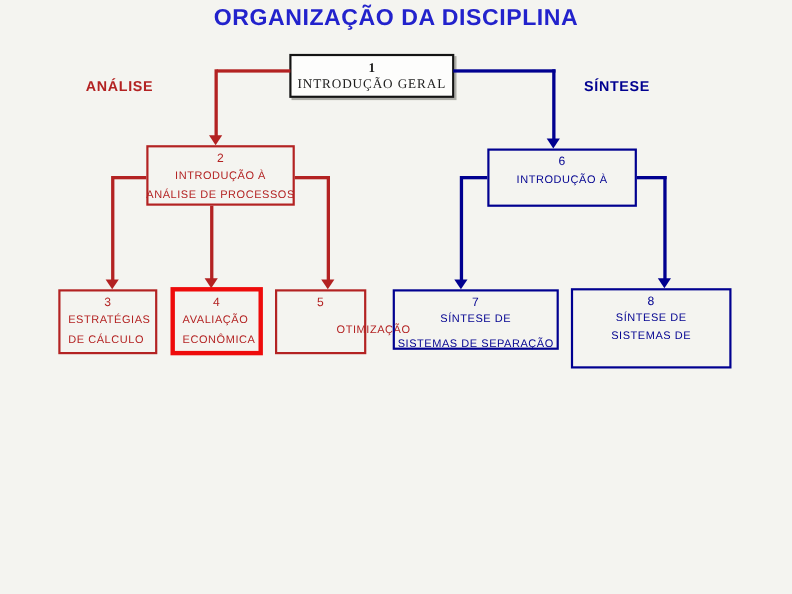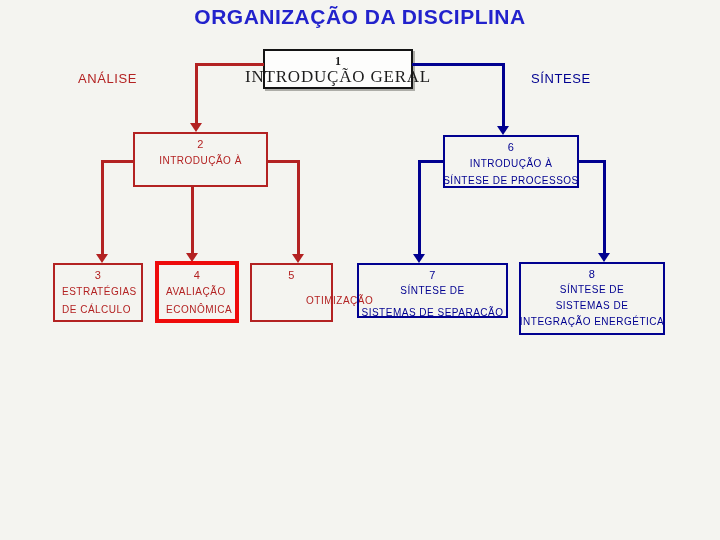--- a/index.html
+++ b/index.html
@@ -13,21 +13,21 @@
   body{font-family:"Liberation Sans",sans-serif;background:#e6e6e6;}
   .stage{
     position:relative;width:720px;height:540px;background:var(--bg);
     overflow:hidden;
   }
   .title{
     position:absolute;left:0;top:5px;width:100%;text-align:center;
     font-size:21px;font-weight:bold;letter-spacing:0.5px;color:var(--title-blue);
   }
   .branch-label{
-    position:absolute;font-size:13px;font-weight:normal;letter-spacing:0.6px;
+    position:absolute;font-size:13px;font-weight:bold;letter-spacing:0.6px;
   }
   .branch-label.red{color:var(--red);}
   .branch-label.blue{color:var(--blue);text-align:center;}
 
   
   .box{
     position:absolute;box-sizing:border-box;border:2px solid;
     display:flex;flex-direction:column;align-items:center;
     font-size:10px;letter-spacing:0.5px;line-height:17px;
     background:transparent;white-space:nowrap;
@@ -41,21 +41,21 @@
   .box8 .ln{line-height:16px;}
 
   
   .pic{
     position:absolute;box-sizing:border-box;border:2px solid #141414;
     background:#FDFDFC;box-shadow:2px 2px 0 #ADADA8;
     display:flex;flex-direction:column;align-items:center;
     font-family:"Liberation Serif",serif;color:#1c1c1c;white-space:nowrap;
   }
   .pic .num{font-weight:bold;font-size:12px;line-height:15px;padding-top:3px;}
-  .pic .ln{font-size:17px;line-height:15px;letter-spacing:0.8px;}
+  .pic .ln{font-size:12px;line-height:15px;letter-spacing:0.8px;}
 
   
   .hline,.vline{position:absolute;}
   .hline{height:3px;}
   .vline{width:3px;}
   .cred{background:var(--red);}
   .cblue{background:var(--blue);}
   .arrow{
     position:absolute;width:0;height:0;
     border-left:6px solid transparent;border-right:6px solid transparent;
@@ -102,26 +102,26 @@
   <div class="vline cblue" style="left:418px;top:160px;height:95px;"></div>
   <div class="arrow cblue" style="left:413px;top:254px;"></div>
 
   <div class="hline cblue" style="left:579px;top:160px;width:27px;"></div>
   <div class="vline cblue" style="left:603px;top:160px;height:94px;"></div>
   <div class="arrow cblue" style="left:598px;top:253px;"></div>
 
   <div class="box red" style="left:133px;top:132px;width:135px;height:55px;">
     <span class="num">2</span>
     <span class="ln">INTRODUÇÃO À</span>
+    <span class="ln">ANÁLISE DE PROCESSOS</span>
   </div>
 
   <div class="box blue" style="left:443px;top:135px;width:136px;height:53px;">
     <span class="num">6</span>
     <span class="ln">INTRODUÇÃO À</span>
-    <span class="ln">SÍNTESE DE PROCESSOS</span>
   </div>
 
   <div class="box red left-text" style="left:53px;top:263px;width:90px;height:59px;line-height:18px;">
     <span class="num">3</span>
     <span class="ln">ESTRATÉGIAS</span>
     <span class="ln">DE CÁLCULO</span>
   </div>
 
   <div class="box red left-text hi" style="left:155px;top:261px;width:84px;height:62px;line-height:18px;">
     <span class="num">4</span>
@@ -137,16 +137,15 @@
   <div class="box blue" style="left:357px;top:263px;width:151px;height:55px;line-height:16px;">
     <span class="num">7</span>
     <span class="ln">SÍNTESE DE</span>
     <span class="ln" style="margin-top:6px;">SISTEMAS DE SEPARAÇÃO</span>
   </div>
 
   <div class="box blue box8" style="left:519px;top:262px;width:146px;height:73px;">
     <span class="num">8</span>
     <span class="ln">SÍNTESE DE</span>
     <span class="ln">SISTEMAS DE</span>
-    <span class="ln">INTEGRAÇÃO ENERGÉTICA</span>
   </div>
 
 </div>
 
 </body></html>

